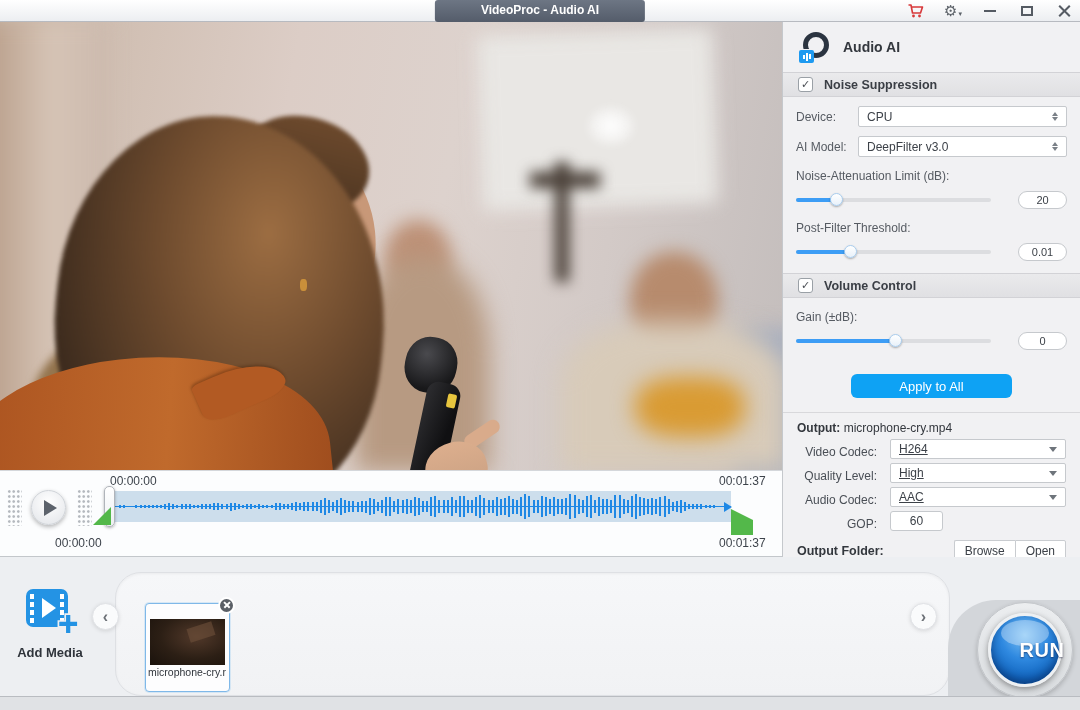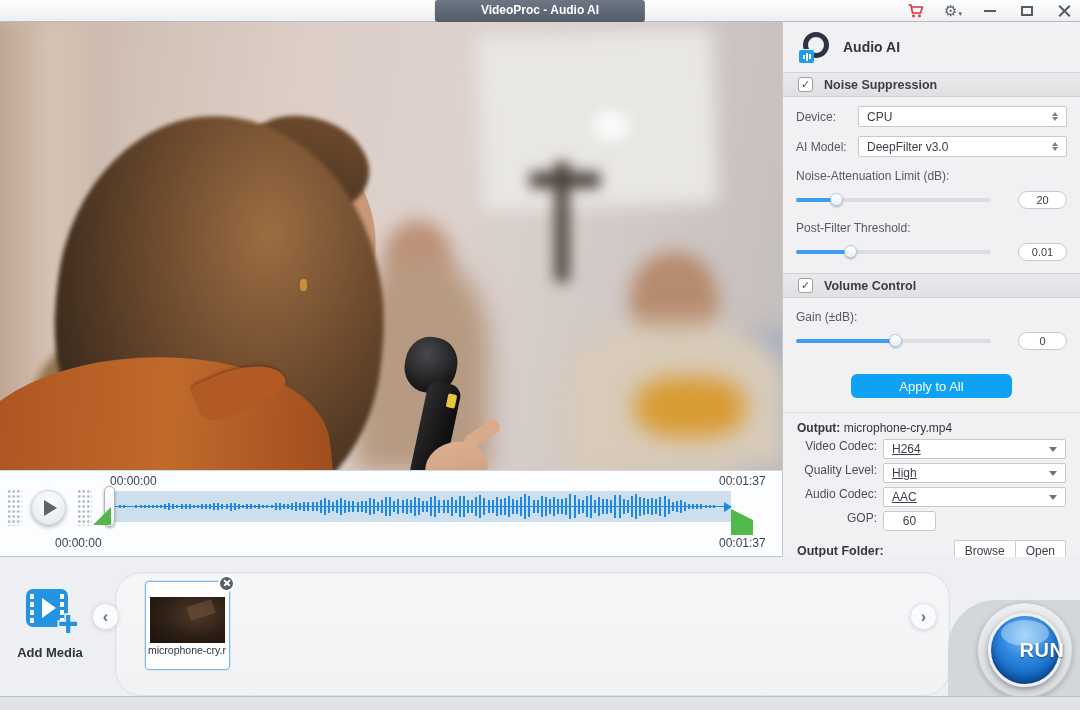--- a/index.html
+++ b/index.html
@@ -142,21 +142,21 @@
     background:linear-gradient(#ffffff,#e8f1fa); border:1px solid #a9cdee;
     box-shadow:0 1px 2px rgba(0,0,0,.3); cursor:grab; }
   .valbox { width:49px; height:18px; background:#fff; border:1px solid #c6c9cd; border-radius:9px;
     font-size:11px; color:#3c4148; text-align:center; line-height:16px; }
   .apply-btn { display:block; width:161px; height:24px; margin:24px auto 14px auto; background:#0ea2f4;
     border:none; border-radius:6px; color:#fff; font-size:13px; font-family:inherit; cursor:pointer; }
   .sp-sep { border-top:1px solid #d8d8db; margin:0; }
   .out-wrap { padding:8px 14px 0 14px; }
   .out-title { color:#33373d; margin-bottom:2px; }
   .out-title b { font-weight:bold; }
-  .out-row { display:flex; align-items:flex-start; margin-top:4px; }
+  .out-row { display:flex; align-items:flex-end; margin-top:4px;gap:7px; }
   .out-row .olab { width:80px; flex:none; text-align:right; margin-right:6px; color:#4a4f56; }
   .out-select { flex:1; height:20px; background:#fff; border:1px solid #c6c9cd; border-radius:2px;
     display:flex; align-items:center; padding:0 8px; color:#3c4148; cursor:pointer;text-decoration:underline; }
   .out-select .val { flex:1; }
   .dd-arrow { width:0; height:0; border-left:4px solid transparent; border-right:4px solid transparent;
     border-top:5px solid #6e747b; }
   .gop-box { width:53px; height:20px; background:#fff; border:1px solid #c6c9cd; border-radius:3px;
     text-align:center; line-height:18px; color:#3c4148; }
   .folder-row { display:flex; align-items:center; justify-content:space-between; margin-top:9px; }
   .folder-lab { font-weight:bold; font-size:12.5px; color:#33373d; }
@@ -172,21 +172,21 @@
   .media-panel { position:absolute; left:115px; top:15px; width:835px; height:124px;
     background:linear-gradient(#f6f7f9,#f1f2f4); border:1px solid #dee0e4; border-radius:26px;
     box-shadow:inset 0 1px 3px rgba(0,0,0,.05); }
   .addmedia { position:absolute; left:12px; top:30px; width:76px; text-align:center; cursor:pointer; }
   .addmedia-label { margin-top:8px; font-weight:bold; font-size:13px; color:#2f343b; }
   .nav-circle { position:absolute; width:27px; height:27px; border-radius:50%; background:#fafbfc;
     border:1px solid #e0e2e6; box-shadow:0 1px 4px rgba(0,0,0,.12); display:flex; align-items:center;
     justify-content:center; cursor:pointer; color:#6b7076; font-size:16px; font-weight:bold; line-height:1; }
   .nav-prev { left:92px; top:46px; }
   .nav-next { left:910px; top:46px; }
-  .clip-card { position:absolute; left:145px; top:24px; width:85px; height:89px; background:#fdfdfe;
+  .clip-card { position:absolute; left:145px; top:46px; width:85px; height:89px; background:#fdfdfe;
     border:1px solid #7fb8e8; border-radius:4px; box-shadow:0 0 0 1px rgba(160,205,240,.35); cursor:pointer; }
   .clip-thumb { position:absolute; left:4px; top:15px; width:75px; height:46px;
     background:radial-gradient(ellipse at 62% 38%, #52392a 0%, #2c1f15 55%, #1a120c 100%); }
   .clip-thumb i { position:absolute; left:38px; top:6px; width:26px; height:14px;
     background:#6e503a; opacity:.6; transform:rotate(-18deg); display:block; }
   .clip-name { position:absolute; left:2px; top:62px; width:79px; font-size:10.5px; color:#2f343b;
     white-space:nowrap; overflow:hidden; }
   .clip-close { position:absolute; right:-6px; top:-7px; width:17px; height:17px; border-radius:50%;
     background:#5a5f66; border:2px solid #fff; cursor:pointer; }
   .clip-close i { position:absolute; left:2.5px; top:5px; width:8px; height:1.6px; background:#fff; display:block; }

